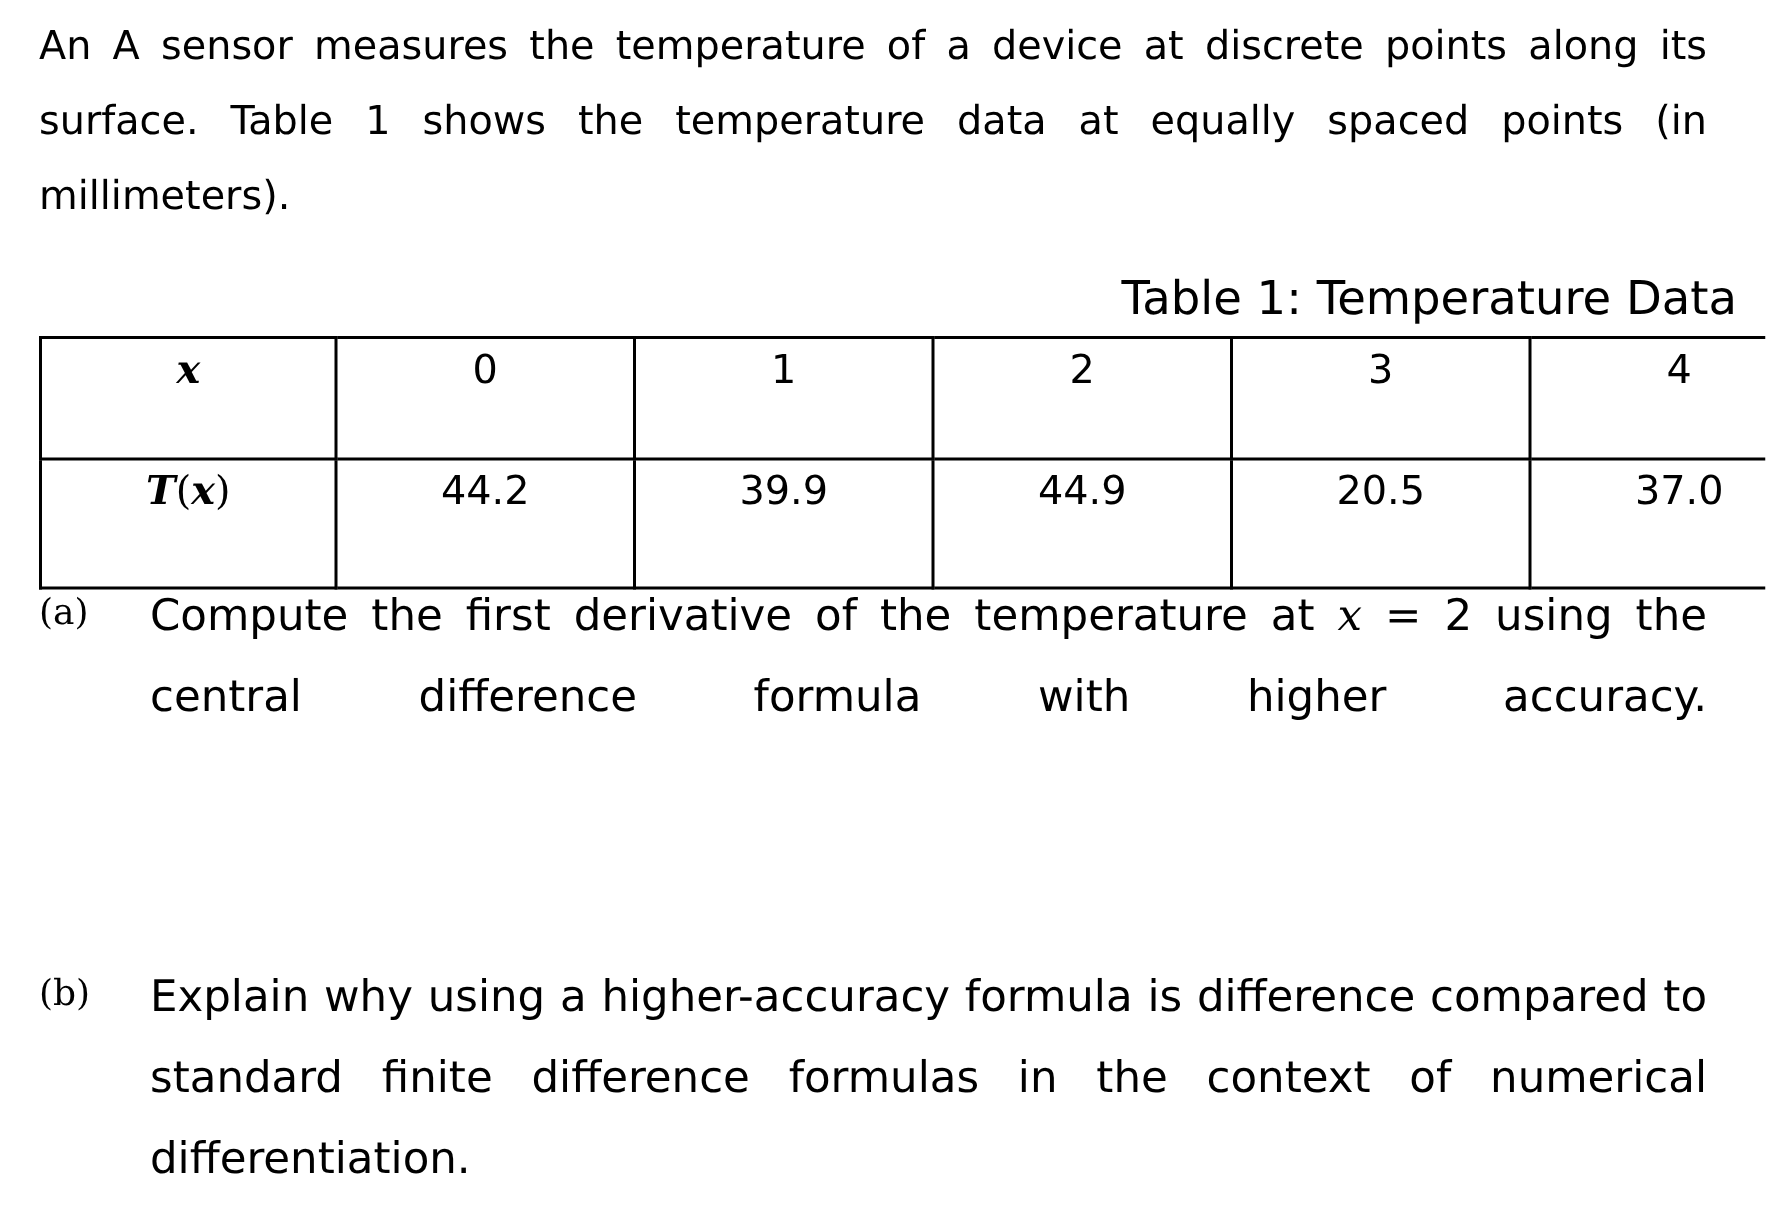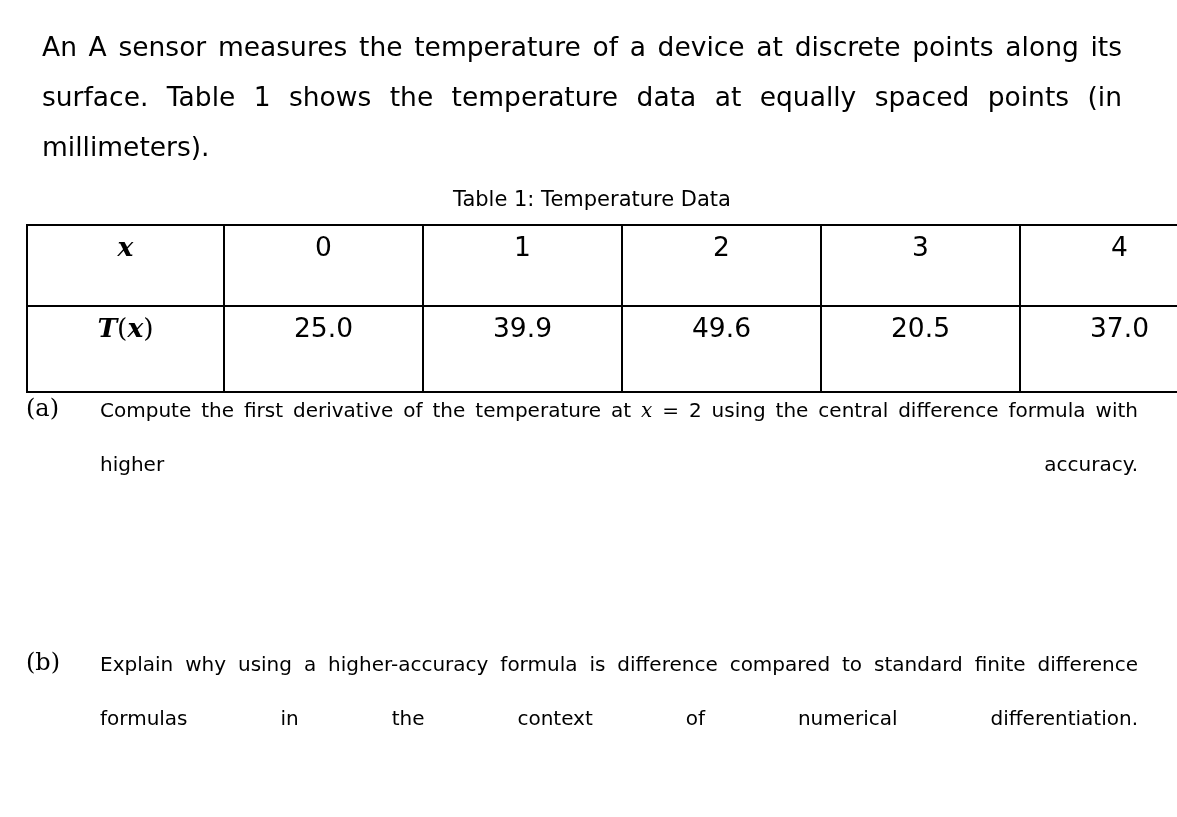--- a/index.html
+++ b/index.html
@@ -29,41 +29,41 @@
     top: 0;
     width: 1112px;
   }
 
   
   .intro {
     font-size: 26.5px;
     line-height: 50px;
     text-align: justify;
     text-justify: inter-word;
-    margin: 16px;
+    margin: 0;
     padding-top: 6px;
     hyphens: none;
   }
   .intro::after {
     content: "";
     display: inline-block;
     width: 100%;
   }
 
   
   .table-block {
     position: absolute;
     left: 0px;
     top: 182px;
     width: 1132px;
   }
   .table-caption {
-    font-size: 21px;
+    font-size: 31px;
     line-height: 34px;
-    text-align: center;
+    text-align: right;
     margin: 0 0 8px 0;
     white-space: nowrap;
   }
   table.data-table {
     border-collapse: collapse;
     width: 1132px;
     table-layout: fixed;
   }
   table.data-table td {
     border: 2px solid #000000;
@@ -106,21 +106,21 @@
     position: absolute;
     left: 0px;
     top: 6px;
     width: 70px;
     font-family: "DejaVu Serif", serif;
     font-size: 24px;
     line-height: 38px;
   }
   .part-body {
     margin-left: 74px;
-    font-size: 20px;
+    font-size: 29px;
     line-height: 54px;
     text-align: justify;
     text-justify: inter-word;
     hyphens: none;
   }
   .part-body::after {
     content: "";
     display: inline-block;
     width: 100%;
   }
@@ -146,23 +146,23 @@
             <td class="col-v">0</td>
             <td class="col-v">1</td>
             <td class="col-v">2</td>
             <td class="col-v">3</td>
             <td class="col-v">4</td>
           </tr>
           <tr class="row-body">
             <td class="col-label">
               <span class="mathvar"><span>T</span><span class="paren">(</span><span>x</span><span class="paren">)</span></span>
             </td>
-            <td class="col-v">25.0</td>
+            <td class="col-v">44.2</td>
             <td class="col-v">39.9</td>
-            <td class="col-v">49.6</td>
+            <td class="col-v">44.9</td>
             <td class="col-v">20.5</td>
             <td class="col-v">37.0</td>
           </tr>
         </tbody>
       </table>
     </div>
 
     <div class="part" id="part-a">
       <div class="part-label">(a)</div>
       <div class="part-body"><span>Compute the first derivative of the temperature at </span><span class="inline-var">x</span><span> = 2 using the central difference formula with higher accuracy.</span></div>

